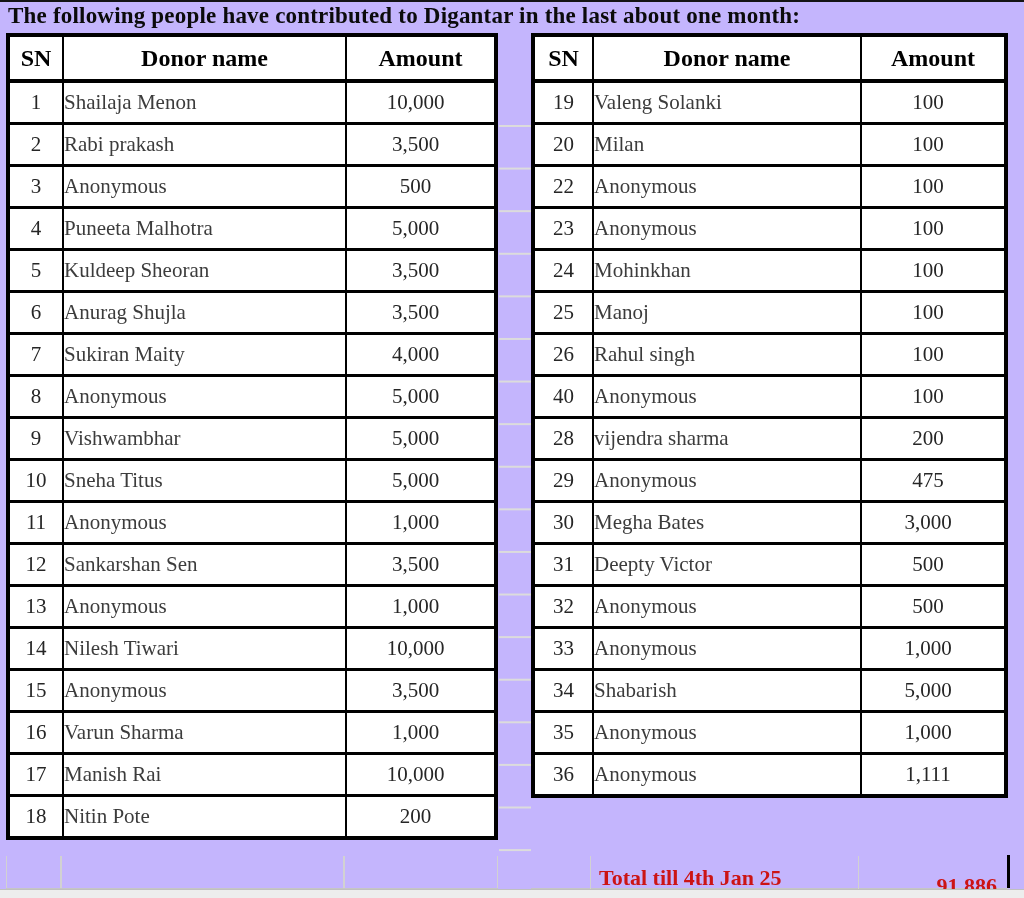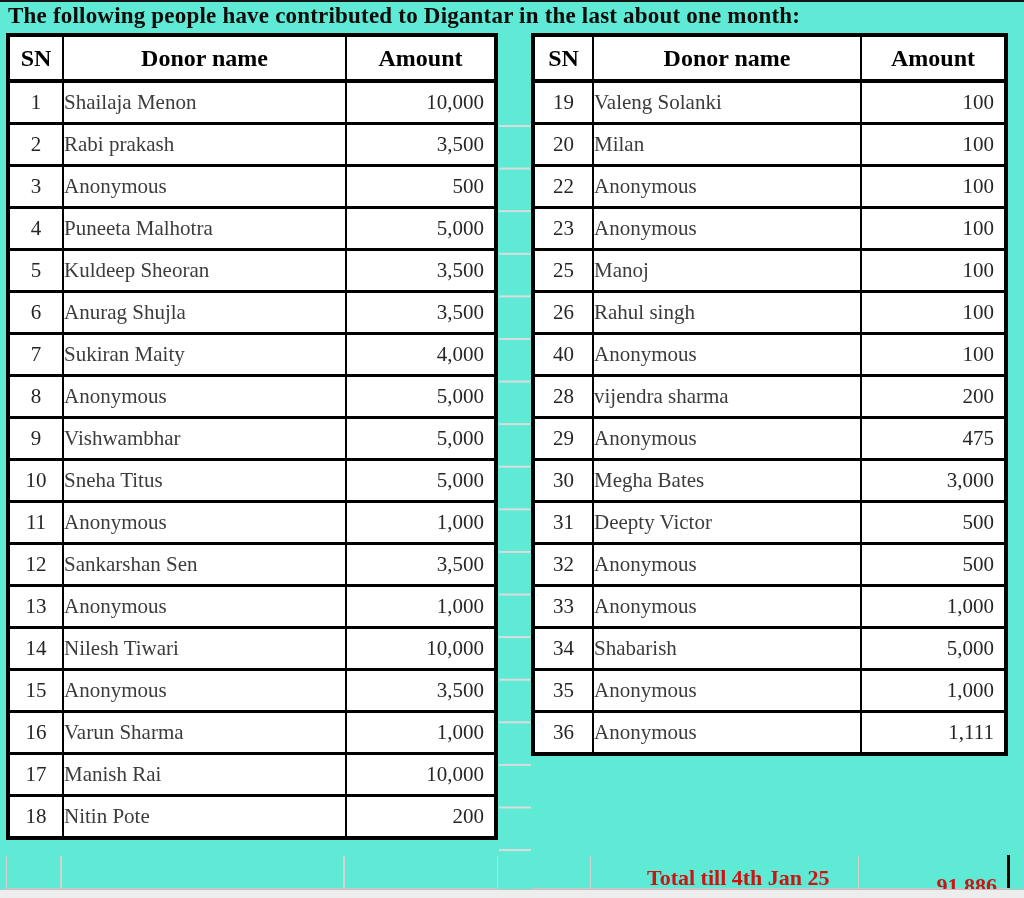--- a/index.html
+++ b/index.html
@@ -1,17 +1,17 @@
 <!DOCTYPE html>
 <html><head>
 <meta charset="utf-8">
 <style>
   html,body{margin:0;padding:0;background:#fff;}
   .canvas{
-    position:relative;width:1024px;height:898px;background:#5eead4;overflow:hidden;
+    position:relative;width:1024px;height:898px;background:#c4b5fd;overflow:hidden;
     font-family:"Liberation Serif","DejaVu Serif",serif;
   }
   .topline{position:absolute;left:0;top:0;width:1024px;height:2px;background:#141414;}
   .title{
     position:absolute;left:8px;top:3px;width:1010px;
     font-size:23px;font-weight:bold;color:#0b0b0b;letter-spacing:.2px;white-space:nowrap;
   }
   table.donor-table{
     position:absolute;top:33px;border-collapse:collapse;table-layout:fixed;
     border:4px solid #000;background:#fff;
@@ -21,41 +21,41 @@
   .donor-table th{
     border:2px solid #000;border-top:3px solid #000;border-bottom:4px solid #000;
     height:42px;font-size:24px;font-weight:bold;color:#000;text-align:center;padding:0;
   }
   .donor-table td{
     border:2px solid #000;border-top:3px solid #000;border-bottom:3px solid #000;
     height:39px;font-size:21px;padding:0 0;overflow:hidden;white-space:nowrap;
   }
   td.sn{text-align:center;color:#262626;}
   td.donor{color:#3c3c3c;}
-  td.amount{text-align:right;padding-right:10px;color:#262626;}
+  td.amount{text-align:center;padding-right:10px;color:#262626;}
   
   .gap-lines{
     position:absolute;left:499px;top:85px;width:32px;height:803px;
     background-image:linear-gradient(to bottom,#dcdcdc 0,#dcdcdc 2px,rgba(0,0,0,0) 2px);
     background-size:100% 42.6px;background-repeat:repeat-y;background-position:0 40px;
   }
   
   .empty-row{
     position:absolute;left:6px;top:856px;width:492px;height:32px;
     display:grid;grid-template-columns:55px 283px 1fr;border-bottom:1px solid #c6c6c6;
   }
   .empty-row .cell{border-right:1px solid #d2d2d2;border-left:1px solid #d2d2d2;}
   
   .total-row{
     position:absolute;left:531px;top:856px;width:477px;height:32px;
     display:grid;grid-template-columns:60px 268px 1fr;border-bottom:1px solid #c6c6c6;
     align-items:center;
   }
   .total-row .cell{height:100%;border-right:1px solid #d2d2d2;display:flex;align-items:center;}
-  .total-label{color:#cc1414;font-weight:bold;font-size:22px;padding-left:8px;margin-left:48px;}
+  .total-label{color:#cc1414;font-weight:bold;font-size:22px;padding-left:8px;}
   .total-amount{color:#cc1414;font-weight:bold;font-size:22px;justify-content:flex-end;padding-right:10px;margin-top:17px;}
   .cursor-bar{position:absolute;left:1007px;top:855px;width:3px;height:33px;background:#000;}
   .bottom-strip{
     position:absolute;left:0;top:889px;width:1024px;height:9px;
     background:#ededed;border-top:1px solid #c0c0c0;
   }
 </style>
 </head>
 <body>
 
@@ -198,20 +198,25 @@
           <td class="sn">22</td>
           <td class="donor">Anonymous</td>
           <td class="amount">100</td>
         </tr>
         <tr>
           <td class="sn">23</td>
           <td class="donor">Anonymous</td>
           <td class="amount">100</td>
         </tr>
         <tr>
+          <td class="sn">24</td>
+          <td class="donor">Mohinkhan</td>
+          <td class="amount">100</td>
+        </tr>
+        <tr>
           <td class="sn">25</td>
           <td class="donor">Manoj</td>
           <td class="amount">100</td>
         </tr>
         <tr>
           <td class="sn">26</td>
           <td class="donor">Rahul singh</td>
           <td class="amount">100</td>
         </tr>
         <tr>

